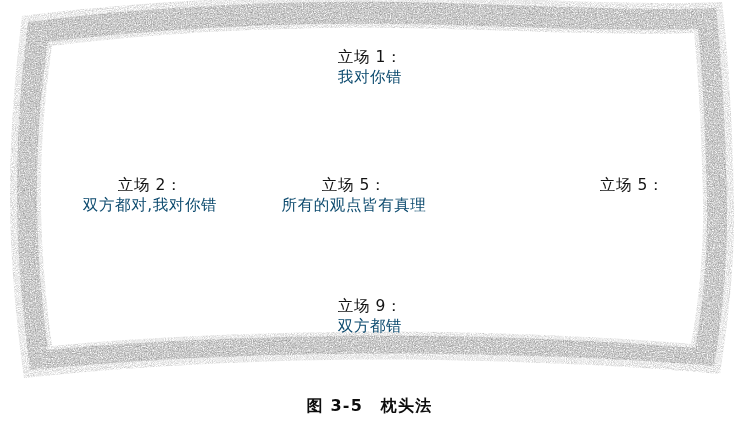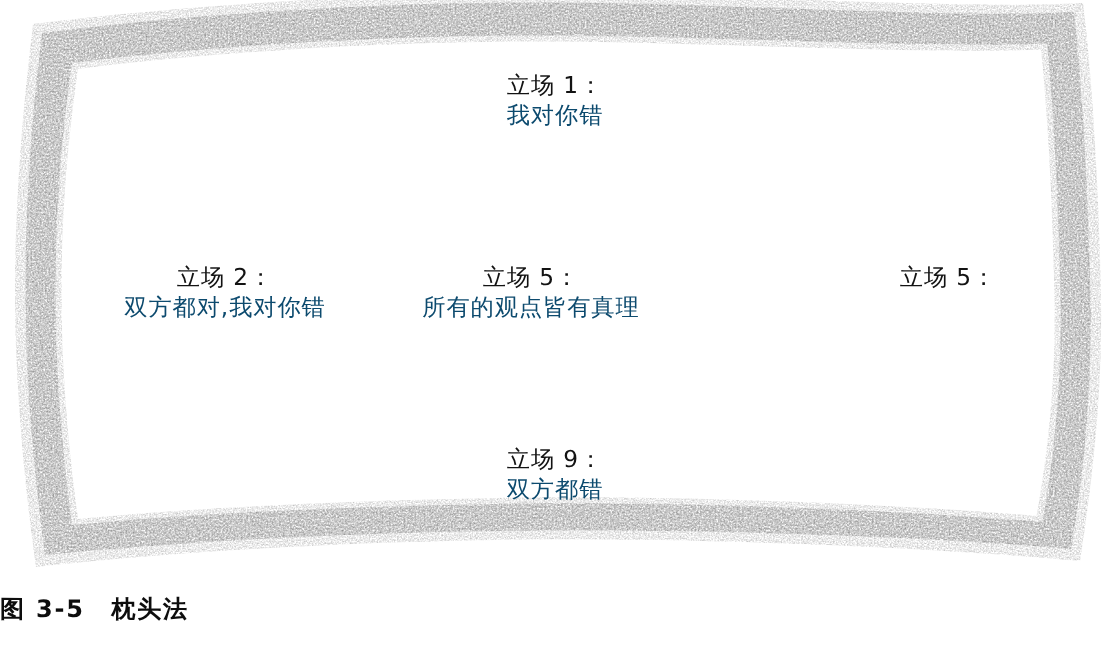--- a/index.html
+++ b/index.html
@@ -63,21 +63,21 @@
   #label-position-5 { left: 252px; top: 175px; width: 204px; }
   #label-position-4 { left: 530px; top: 175px; width: 204px; }
   #label-position-2 { left: 270px; top: 296px; width: 200px; }
 
   
   #figure-caption {
     position: absolute;
     left: 0;
     top: 396px;
     width: 739px;
-    text-align: left;
+    text-align: center;
     font-size: 16px;
     font-weight: bold;
     letter-spacing: 1.2px;
     color: #0d0d0d;
   }
   #figure-caption .caption-number {
     margin-right: 2px;
   }
   #figure-caption .caption-title {
     margin-left: 9px;

